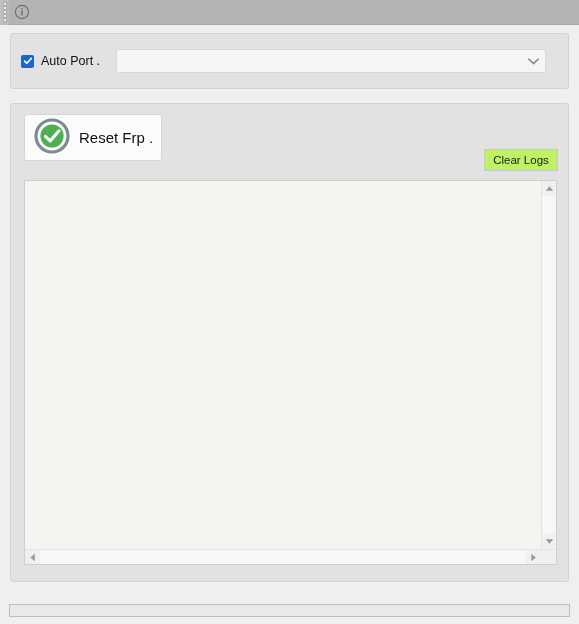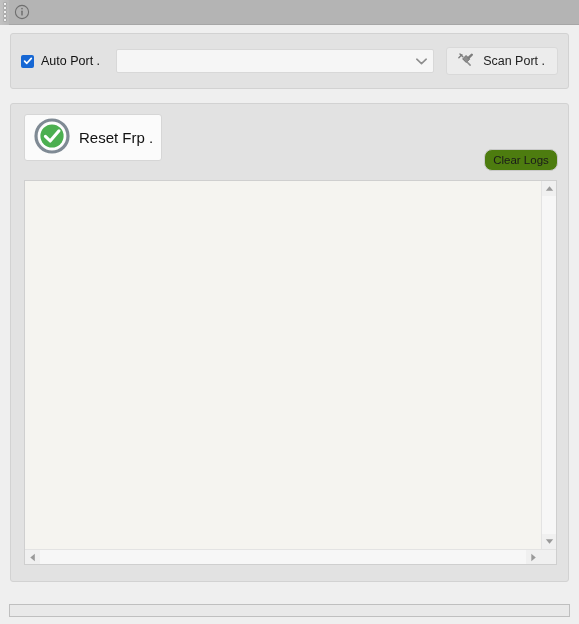--- a/index.html
+++ b/index.html
@@ -191,23 +191,23 @@
     white-space: nowrap;
   }
 
   
   #clear-logs-btn {
     position: absolute;
     right: 10px;
     top: 45px;
     width: 74px;
     height: 22px;
-    background: #4d7c0f;
+    background: #bef264;
     border: 1px solid #c9c9c9;
-    border-radius: 8px;
+    border-radius: 0;
     display: flex;
     align-items: center;
     justify-content: center;
     cursor: pointer;
     box-sizing: border-box;
   }
   #clear-logs-label {
     font-size: 11.5px;
     color: #1a1a1a;
     white-space: nowrap;
@@ -356,34 +356,20 @@
 
     <div id="port-select">
       <span id="port-select-value" title=""></span>
       <span id="port-select-arrow">
         <svg width="13" height="9" viewBox="0 0 13 9">
           <path d="M1.8 2.2 L6.5 6.6 L11.2 2.2" fill="none" stroke="#8e8e8e" stroke-width="1.6" stroke-linecap="round" stroke-linejoin="round"></path>
         </svg>
       </span>
     </div>
 
-    <div id="scan-port-btn">
-      <span>
-        <svg width="19" height="19" viewBox="0 0 20 20">
-          <g stroke="#7d7d7d" stroke-width="1.5" stroke-linecap="round" fill="none">
-            <path d="M4.2 4.2 L7.2 7.2"></path>
-            <path d="M3.0 8.2 L6.2 5.0"></path>
-          </g>
-          <path d="M7.0 9.4 L10.6 5.8 L14.4 9.6 L10.8 13.2 Z" fill="#8d8d8d" stroke="#6e6e6e" stroke-width="1" stroke-linejoin="round"></path>
-          <path d="M13.2 8.4 L16.6 5.0" stroke="#7d7d7d" stroke-width="2.6" stroke-linecap="round"></path>
-          <path d="M11.6 12.6 L14.9 15.9" stroke="#8d8d8d" stroke-width="1.6" stroke-linecap="round"></path>
-        </svg>
-      </span>
-      <span id="scan-port-label">Scan Port .</span>
-    </div>
 
   </div>
 </div>
 
 <div class="panel" id="panel-logs">
 
   <div id="reset-frp-btn">
     <span>
       <svg width="36" height="36" viewBox="0 0 36 36">
         <circle cx="18" cy="18" r="16" fill="none" stroke="#7f8a94" stroke-width="3.2"></circle>

